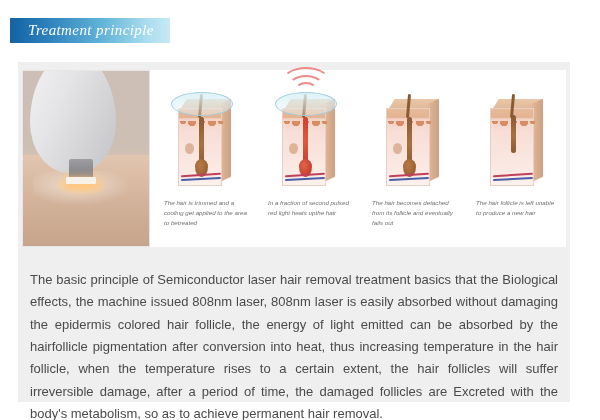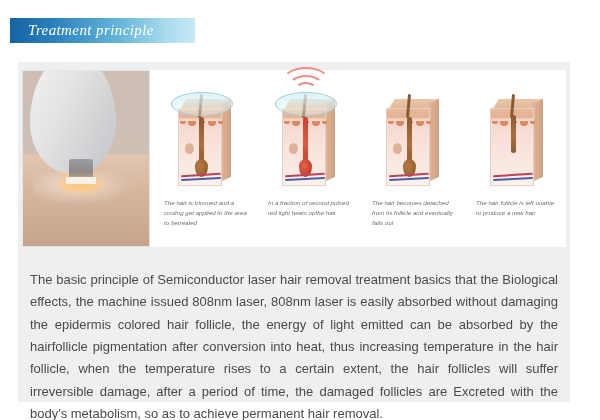--- a/index.html
+++ b/index.html
@@ -3,21 +3,21 @@
 <meta charset="utf-8">
 <style>
   html,body{margin:0;padding:0;}
   body{
     width:600px;height:420px;overflow:hidden;background:#ffffff;
     font-family:"Liberation Sans", sans-serif;
   }
   .page{position:relative;width:600px;height:420px;background:#ffffff;}
 
   
-  .banner-wrap{position:absolute;left:10px;top:18px;width:185px;height:25px;}
+  .banner-wrap{position:absolute;left:10px;top:18px;width:160px;height:25px;}
   .banner{
     width:100%;height:100%;
     background:linear-gradient(to right,#1463a3 0%,#2a7fbb 22%,#63b4d8 58%,#a9dcee 85%,#c7e9f4 100%);
     display:flex;align-items:center;
   }
   .banner-title{
     font-family:"Liberation Serif", serif;
     font-style:italic;font-size:15px;color:#ffffff;
     padding-left:18px;letter-spacing:.4px;white-space:nowrap;
   }

